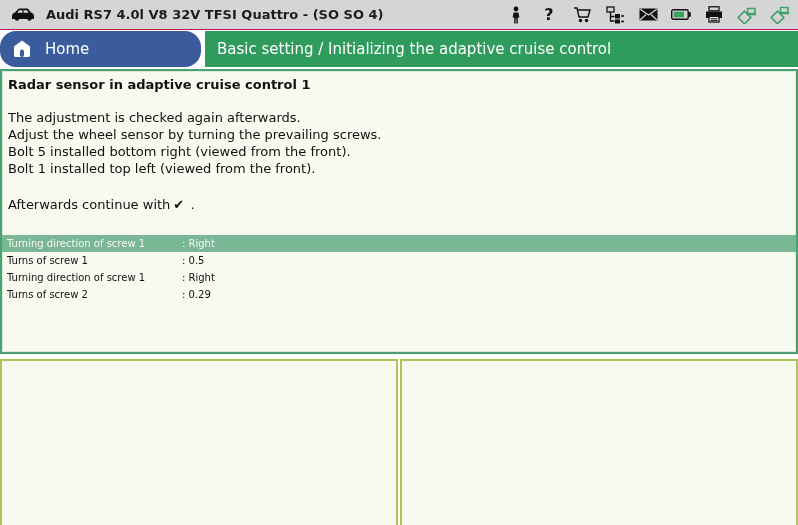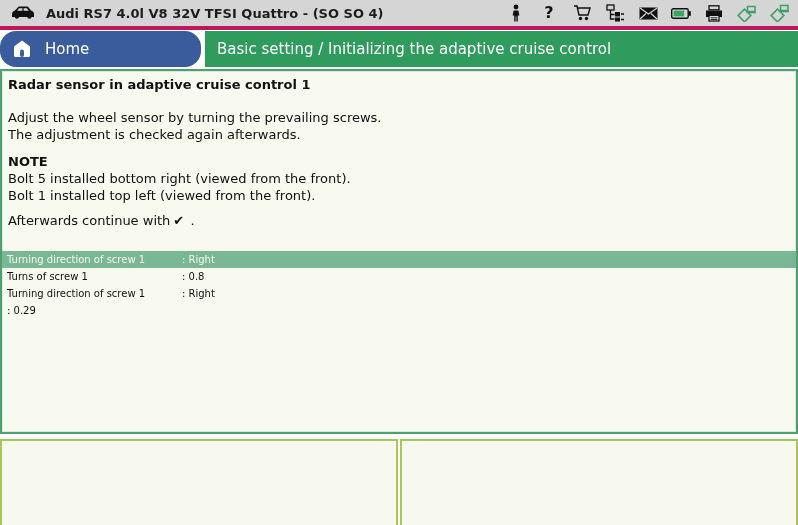--- a/index.html
+++ b/index.html
@@ -1,21 +1,21 @@
 <!DOCTYPE html>
 <html><head>
 <meta charset="utf-8">
 <style>
   * { box-sizing: border-box; margin: 0; padding: 0; }
   html, body { width: 798px; height: 525px; overflow: hidden; background: #fff; }
   body { font-family: "DejaVu Sans", "Liberation Sans", sans-serif; color: #1a1a1a; }
 
   
   .toolbar {
-    height: 30px; background: #d5d5d5; border-bottom: 4px solid #be185d;
+    height: 30px; background: #d5d5d5; border-bottom: 1px solid #be185d;
     display: flex; align-items: center; padding: 0 8px 0 10px;
   }
   .toolbar .car { width: 26px; height: 18px; margin-right: 10px; flex: 0 0 auto; }
   .toolbar-title { font-size: 13px; font-weight: 600; color: #1c1c1c; white-space: nowrap; }
   .toolbar-spacer { flex: 1; }
   .tb-icons { display: flex; align-items: center; gap: 13px; }
   .tb-btn { width: 20px; height: 20px; display: flex; align-items: center; justify-content: center; cursor: pointer; }
   .tb-btn svg { display: block; }
   .qmark { font-size: 16px; font-weight: bold; color: #111; line-height: 1; }
 
@@ -28,30 +28,30 @@
   .home-btn svg { width: 20px; height: 20px; margin-right: 13px; }
   .home-label { font-size: 15px; }
   .crumb-bar {
     flex: 1; margin-left: 4px; background: #2f9c5d; color: #fff;
     display: flex; align-items: center; padding-left: 12px;
   }
   .crumb-title { font-size: 15px; white-space: nowrap; }
 
   
   .content-box {
-    margin-top: 2px; height: 365px; width: 798px;
+    margin-top: 2px; height: 285px; width: 798px;
     border: 2px solid #4fa070; background: #f8f9ef;
     box-shadow: inset 0 0 0 1px #d8ebd8;
     padding-top: 5px; overflow: hidden;
   }
   .content-box .tx { padding: 0 6px; font-size: 13px; line-height: 17px; color: #111; }
   .content-heading { font-size: 14px; font-weight: bold; line-height: 18px; }
   .para { margin-top: 16px; }
   .note-heading { margin-top: 10px; font-weight: bold; }
-  .continue-line { margin-top: 8px; }
+  .continue-line { margin-top: 19px; }
   .check-glyph { font-weight: bold; margin: 0 2px 0 3px; }
 
   .measurements { margin-top: 22px; }
   .m-row {
     height: 17px; line-height: 17px; font-size: 10px; display: flex;
     padding-left: 5px; white-space: nowrap; cursor: default; color: #111;
   }
   .m-row .m-label { min-width: 175px; }
   .m-row.highlight { background: #7ab794; color: #f6f7f0; }
 
@@ -143,46 +143,46 @@
   </div>
   <div class="crumb-bar">
     <span class="crumb-title">Basic setting / Initializing the adaptive cruise control</span>
   </div>
 </nav>
 
 <main class="content-box">
   <div class="tx content-heading">Radar sensor in adaptive cruise control 1</div>
 
   <div class="para">
+    <div class="tx">The adjustment is checked again afterwards.</div>
     <div class="tx">Adjust the wheel sensor by turning the prevailing screws.</div>
-    <div class="tx">The adjustment is checked again afterwards.</div>
   </div>
 
-  <div class="tx note-heading">NOTE</div>
   <div class="tx">Bolt 5 installed bottom right (viewed from the front).</div>
   <div class="tx">Bolt 1 installed top left (viewed from the front).</div>
 
   <div class="tx continue-line">
     <span>Afterwards continue with</span><span class="check-glyph">✔</span> <span>.</span>
   </div>
 
   <div class="measurements" id="measurement-list">
       <div class="m-row highlight">
         <span class="m-label">Turning direction of screw 1</span>
         <span class="m-value">: Right</span>
       </div>
       <div class="m-row">
         <span class="m-label">Turns of screw 1</span>
-        <span class="m-value">: 0.8</span>
+        <span class="m-value">: 0.5</span>
       </div>
       <div class="m-row">
         <span class="m-label">Turning direction of screw 1</span>
         <span class="m-value">: Right</span>
       </div>
       <div class="m-row">
+        <span class="m-label">Turns of screw 2</span>
         <span class="m-value">: 0.29</span>
       </div>
     </div>
 </main>
 
 <section class="panels">
   <div class="panel"></div>
   <div class="panel"></div>
 </section>
 

